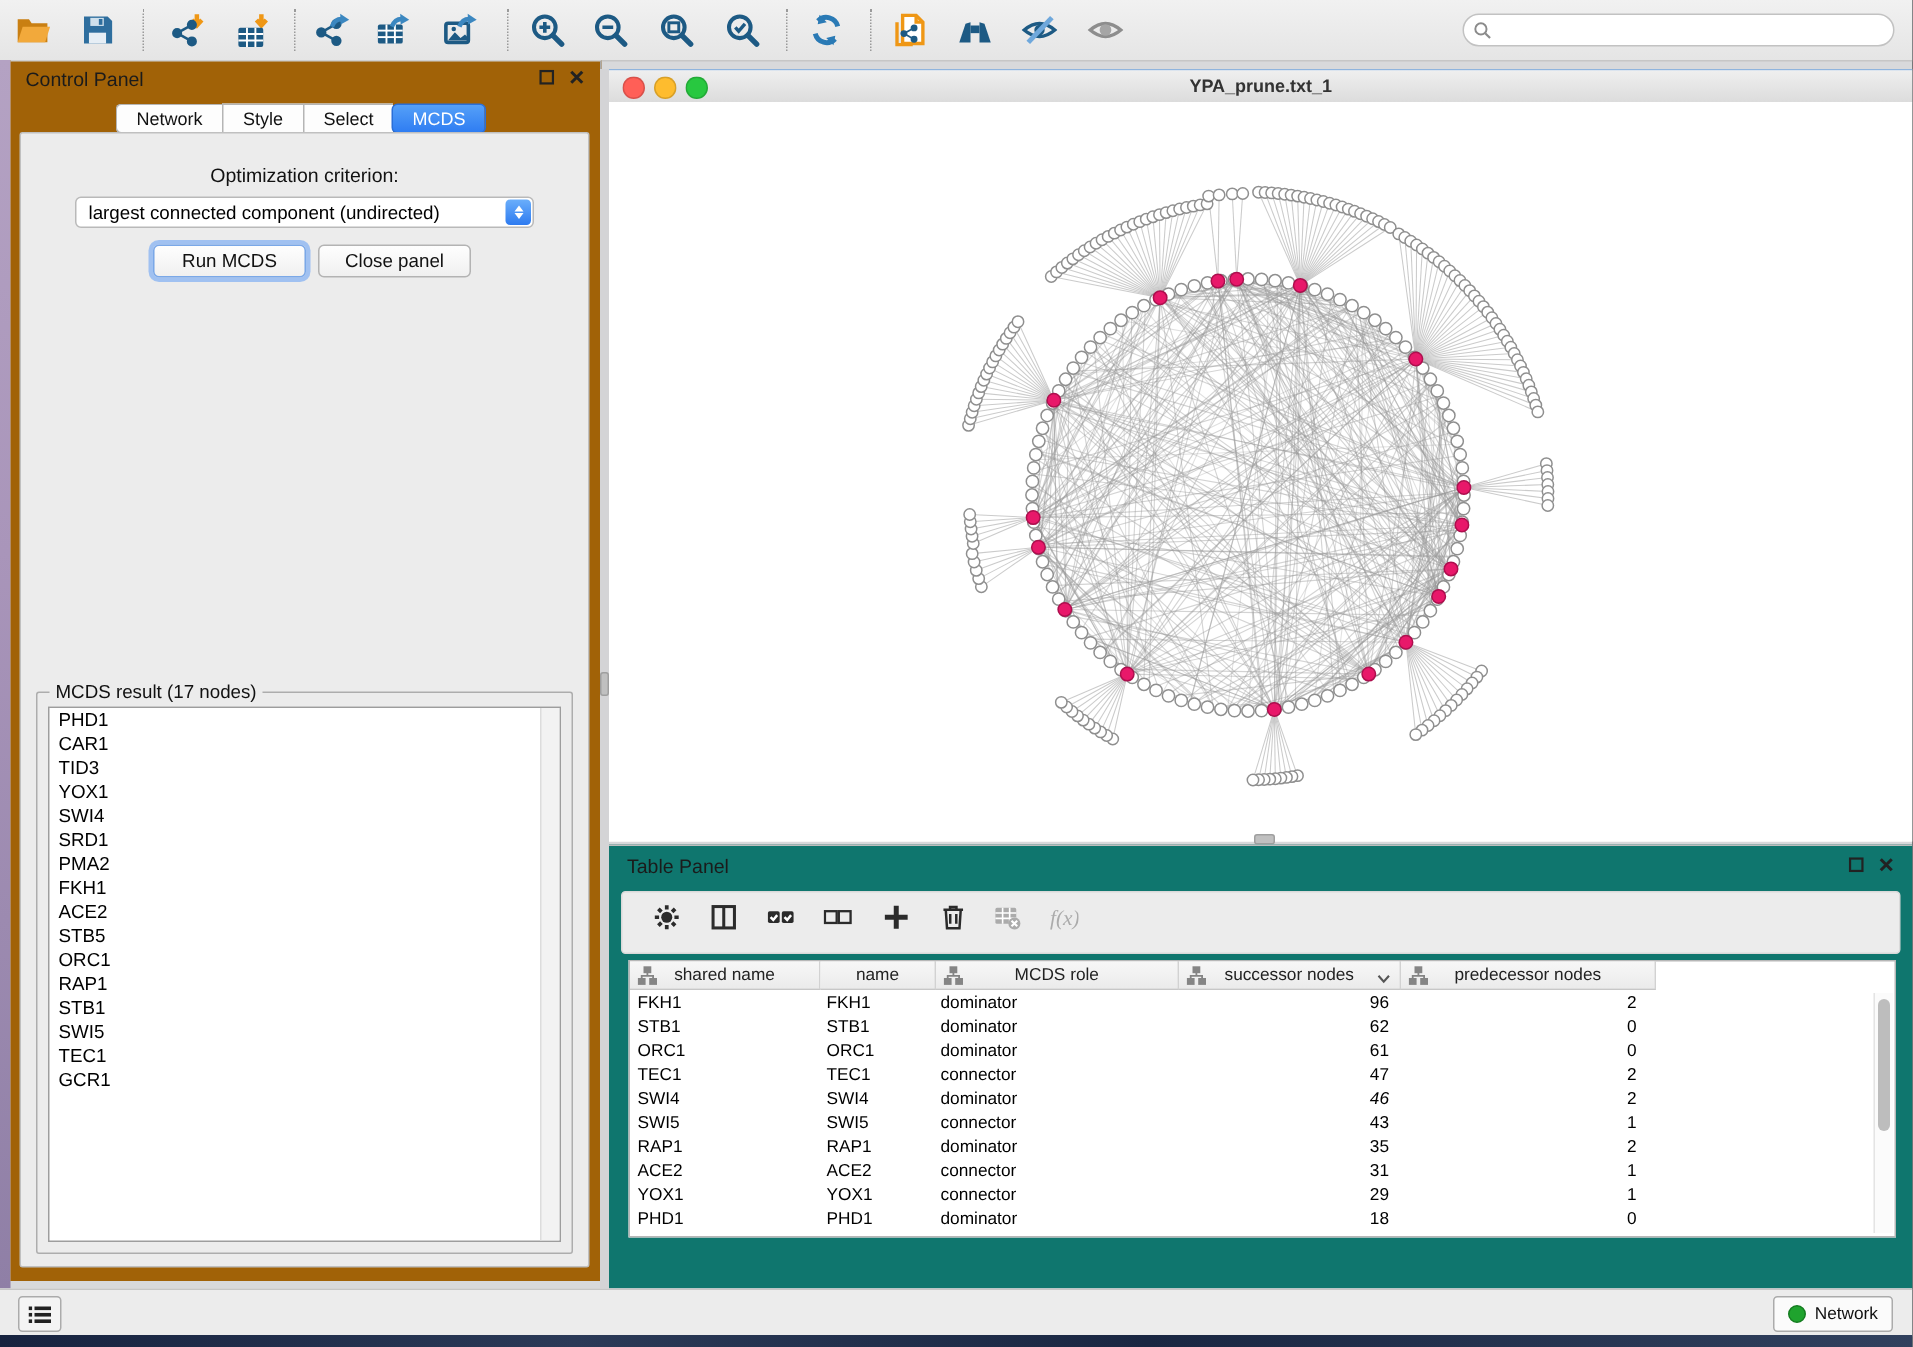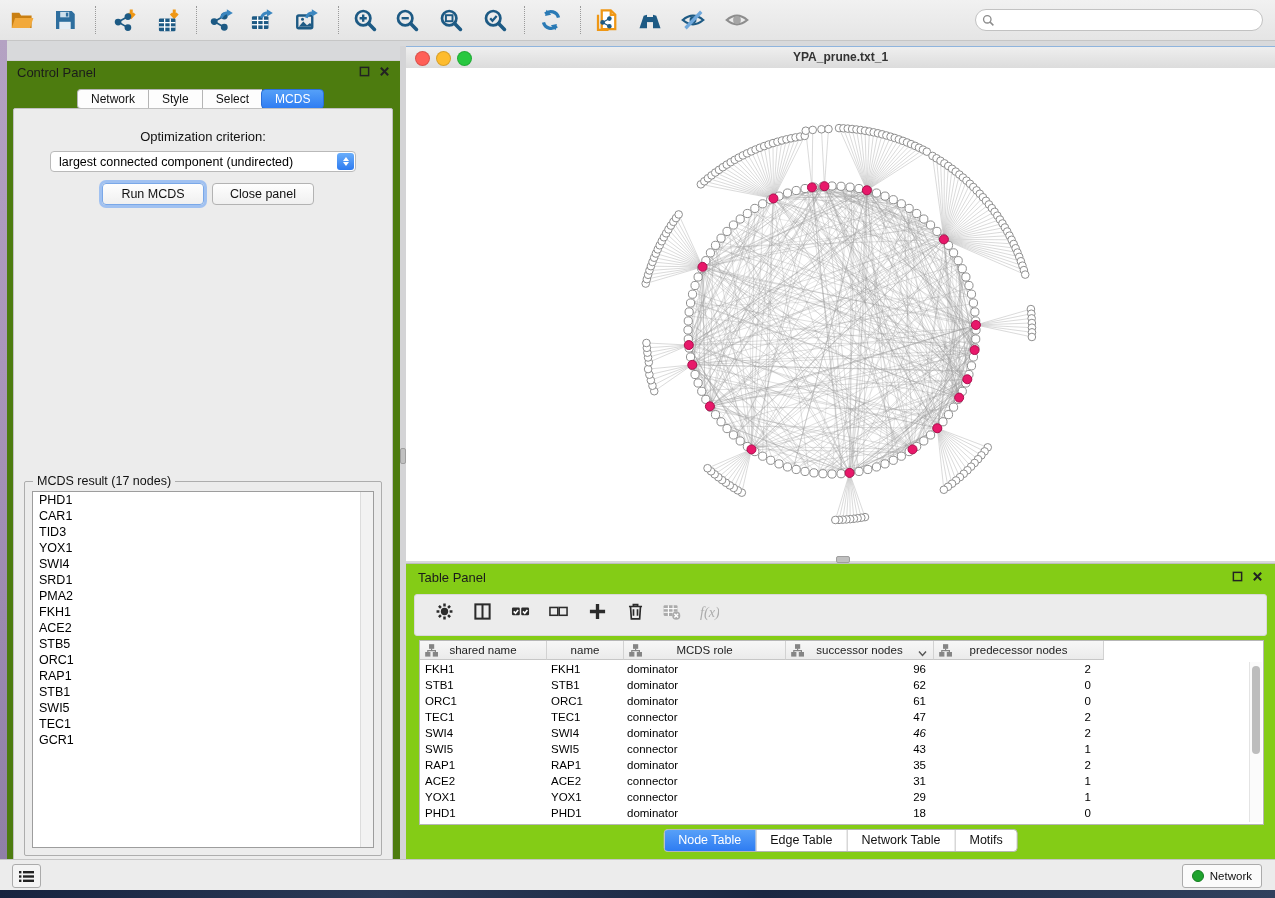--- a/index.html
+++ b/index.html
@@ -15,21 +15,21 @@
   .tb-btn svg{width:24px;height:24px;}
   .tb-sep{position:absolute;top:6px;height:28px;border-left:1px dotted #9a9a9a;width:0;}
   #search-box{left:975px;top:9px;width:288px;height:22px;background:#fff;
     border:1px solid #c2c2c2;border-radius:11px;display:flex;align-items:center;padding-left:6px;box-sizing:border-box;}
   #search-box svg{width:13px;height:13px;flex:0 0 auto;}
   #search-box input{border:none;outline:none;flex:1;font-size:12px;background:transparent;height:18px;font-family:inherit;}
   
   #left-strip{left:0;top:40px;width:7px;height:819px;
     background:linear-gradient(180deg,#b4a2c3,#a995ba 40%,#8f7fa6);}
   
-  #control-panel{left:7px;top:60px;width:393px;height:813px;background:#4d7c0f;
+  #control-panel{left:7px;top:40px;width:393px;height:813px;background:#a16207;
     border-right:1px solid #a9a9a9;border-top:1px solid #cfcfcf;}
   #cp-title{left:10px;top:4px;font-size:13px;color:#1b1b1b;}
   .win-btns{position:absolute;top:5px;right:10px;display:flex;gap:9px;align-items:center;}
   .win-btns svg{width:11px;height:11px;}
   #cp-tabs{left:70px;top:28px;height:20px;display:flex;}
   .cp-tab{height:18px;line-height:18px;padding:0 13px;font-size:12px;background:#fdfdfd;
     border:1px solid #b5b5b5;border-right:none;color:#111;}
   .cp-tab:first-child{border-radius:4px 0 0 4px;}
   .cp-tab.active{background:linear-gradient(#55a0f8,#2f7df2);color:#fff;border:1px solid #2a6fd8;
     border-radius:4px;margin-left:-1px;}
@@ -58,21 +58,21 @@
   #v-split{left:400px;top:46px;width:6px;height:813px;background:#d4d4d6;}
   .split-handle{position:absolute;background:#c0c0c0;border:1px solid #9f9f9f;border-radius:2px;}
   
   #net-win{left:406px;top:46px;width:869px;height:514px;background:#fff;border-top:1px solid #8fb4dd;}
   #net-titlebar{left:0;top:0;right:0;height:21px;background:linear-gradient(#efefef,#dcdcdc);
     border-bottom:1px solid #b1b1b1;}
   .tl{position:absolute;top:4px;width:13px;height:13px;border-radius:50%;}
   #net-title{left:0;right:0;top:3px;text-align:center;font-size:12px;color:#333;font-weight:bold;}
   #net-canvas{left:0;top:21px;width:869px;height:493px;background:#fff;}
   
-  #table-panel{left:406px;top:563px;width:869px;height:295px;background:#84cc16;border-top:1px solid #bdbdbd;}
+  #table-panel{left:406px;top:563px;width:869px;height:295px;background:#0f766e;border-top:1px solid #bdbdbd;}
   #tp-title{left:12px;top:6px;font-size:13px;color:#1b1b1b;}
   #tp-toolbar{left:8px;top:30px;right:8px;height:40px;background:#ececec;border:1px solid #d9d9d9;border-radius:3px;}
   .tp-btn{position:absolute;top:7px;width:28px;height:26px;display:flex;align-items:flex-start;justify-content:center;}
   .tp-btn svg{width:19px;height:19px;}
   #tp-table{left:13px;top:76px;width:843px;bottom:34px;background:#fff;border:1px solid #b7b7b7;}
   #tp-header{position:absolute;left:0;top:0;height:20px;display:flex;}
   .th{position:relative;height:19px;background:linear-gradient(#f7f7f7,#ebebeb);
     border-right:1px solid #d2d2d2;border-bottom:1px solid #c7c7c7;display:flex;align-items:center;
     justify-content:center;font-size:11.5px;color:#222;box-sizing:border-box;}
   .th .tree{position:absolute;left:5px;top:3px;width:13px;height:13px;}
@@ -1374,26 +1374,20 @@
             <div class="td" style="width: 77px; text-align: left; padding-left: 4px;">PHD1</div>
             <div class="td" style="width: 162px; text-align: left; padding-left: 3px;">dominator</div>
             <div class="td" style="width: 148px; text-align: right; padding-right: 8px;">18</div>
             <div class="td" style="width: 170px; text-align: right; padding-right: 13px;">0</div>
           </div>
         </div>
       <div id="tp-vscroll">
           <div class="thumb"></div>
         </div>
     </div>
-    <div id="tp-tabs">
-        <div class="tp-tab active">Node Table</div>
-        <div class="tp-tab">Edge Table</div>
-        <div class="tp-tab">Network Table</div>
-        <div class="tp-tab">Motifs</div>
-      </div>
   </div>
 
   <div id="status-bar" class="abs">
     <div id="list-btn" class="abs">
       <svg viewBox="0 0 15 13">
         <g fill="#222">
             <rect x="0" y="1" width="2.4" height="2.4"></rect>
             <rect x="0" y="5.3" width="2.4" height="2.4"></rect>
             <rect x="0" y="9.6" width="2.4" height="2.4"></rect>
         <rect x="4" y="1" width="11" height="2.4"></rect>

